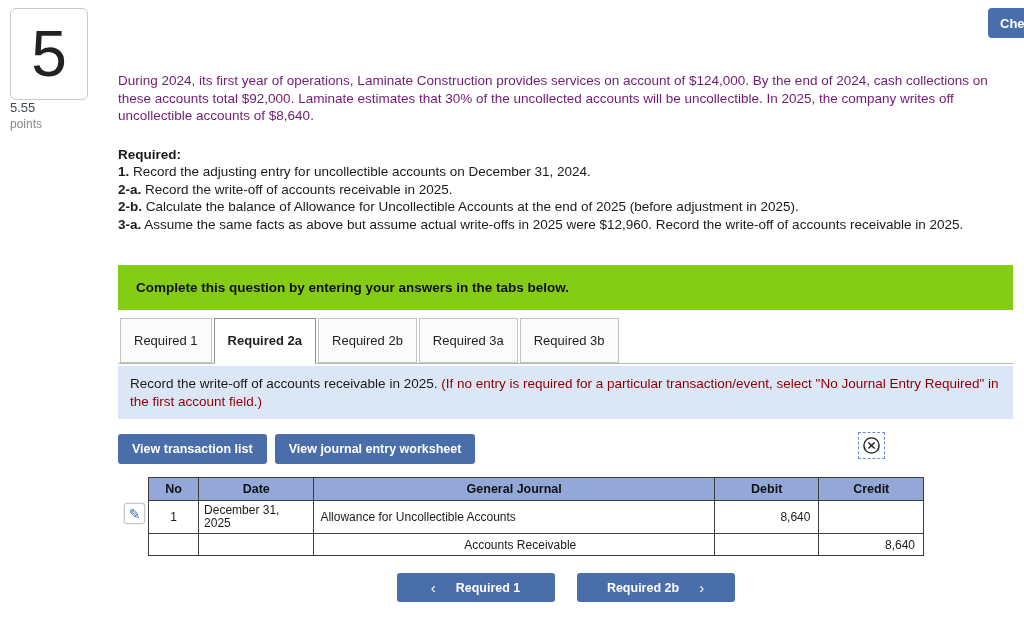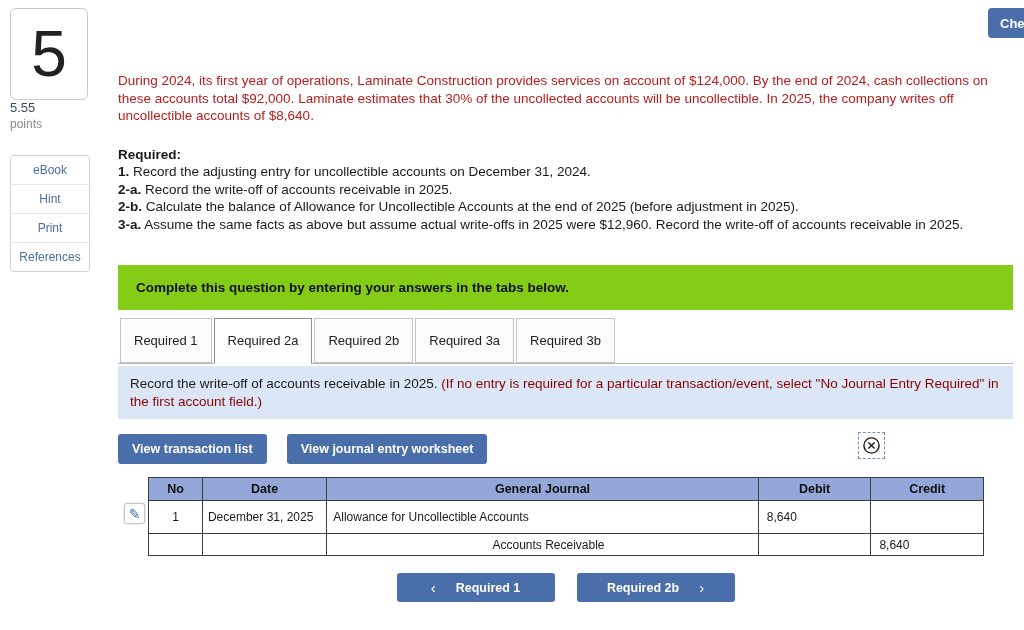--- a/index.html
+++ b/index.html
@@ -19,91 +19,85 @@
     color:#4a6ea9; cursor:pointer; border-top:1px solid #e7e7e7; }
   .link-item:first-child { border-top:none; }
 
   
   .check-btn { position:absolute; top:8px; left:988px; width:120px; height:30px;
     background:#4a6ea9; color:#fff; font-weight:bold; font-size:13px; border:none;
     border-radius:4px; text-align:left; padding:0 0 0 12px; cursor:pointer; }
 
   
   .main { position:absolute; left:118px; top:0; width:895px; padding-top:72px; }
-  .problem-text { font-size:13.5px; line-height:17.5px; color:#b91c1c; }
+  .problem-text { font-size:13.5px; line-height:17.5px; color:#701a75; }
   .required-block { margin-top:21px; font-size:13.5px; line-height:17.6px; }
   .req-label { font-weight:bold; }
   .req-prefix { font-weight:bold; }
 
   .banner { margin-top:32px; background:#84cc16; padding:15px 18px;
     font-size:13.5px; font-weight:bold; color:#111; }
 
   .tabs { margin-top:8px; display:flex; border-bottom:1px solid #b5b5b5; padding-left:2px; }
   .tab { font-size:13px; color:#222; background:#fbfbfb; border:1px solid #c4c4c4;
     padding:14px 13px; margin-right:2px; cursor:pointer; position:relative; }
   .tab.active { background:#fff; border:1px solid #8f8f8f; border-bottom:1px solid #fff;
-    margin-bottom:-1px; }
+    margin-bottom:-1px;font-weight:bold; }
 
   .instruction { margin-top:2px; background:#dbe7f6; padding:9px 12px;
     font-size:13.5px; line-height:17.5px; }
   .instruction .note { color:#8b0000; }
 
-  .actions { margin-top:15px; position:relative; display:flex; align-items:center;gap:12px; }
+  .actions { margin-top:15px; position:relative; display:flex; align-items:center; }
   .blue-btn { background:#4a6ea9; color:#fff; font-weight:bold; font-size:12.5px;
     border:none; border-radius:3px; padding:8px 14px; margin-right:8px; cursor:pointer;
     font-family:"Liberation Sans", sans-serif; }
   .close-wrap { position:absolute; left:740px; top:-2px; border:1px dashed #6f8fc9;
     padding:3px; background:#fff; cursor:pointer; line-height:0; }
 
   .journal-wrap { margin-top:13px; margin-left:30px; position:relative; width:712px; }
   .edit-box { position:absolute; left:-24px; top:26px; width:21px; height:21px;
     background:#fff; border:1px solid #c9c9c9; border-radius:3px; display:flex;
     align-items:center; justify-content:center; cursor:pointer; box-shadow:0 0 2px rgba(0,0,0,.25); }
   .edit-glyph { color:#3a66a8; font-size:14px; line-height:1; }
 
-  table.journal { border-collapse:collapse; width:836px; font-size:12px; }
+  table.journal { border-collapse:collapse; width:776px; font-size:12px; }
   table.journal th, table.journal td { border:1px solid #3c3c3c; }
   table.journal th { background:#93a8d8; font-weight:bold; font-size:12.5px;
     padding:4px 4px; color:#111; }
   .col-no { width:46px; }
   .col-date { width:106px; }
   .col-gj { width:368px; }
   .col-debit { width:96px; }
   .col-credit { width:96px; }
   td.c-no { text-align:center; padding:3px 2px; }
   td.c-date { padding:2px 5px; line-height:13.5px; }
   td.c-acct { padding:3px 6px; }
   td.c-acct.indent { padding-left:18px;text-align:center; }
-  td.c-amt { text-align:left; padding:3px 8px;margin-top:44px; }
+  td.c-amt { text-align:right; padding:3px 8px;margin-top:44px; }
   tr.r1 td { height:33px; }
   tr.r2 td { height:22px; }
 
   .bottom-nav { margin-top:17px; display:flex; justify-content:center; gap:22px; }
   .nav-btn { background:#4a6ea9; color:#fff; font-weight:bold; font-size:12.5px;
     border:none; border-radius:3px; width:158px; height:29px; cursor:pointer;
     display:flex; align-items:center; justify-content:center; gap:20px;
     font-family:"Liberation Sans", sans-serif; }
   .chev { font-size:15px; font-weight:normal; line-height:1; }
 </style>
 </head>
 <body>
 
 <div class="qpanel">
   <div class="qnum-box">
     <div class="qnum">5</div>
   </div>
   <div class="pts">
     <div class="pts-val">5.55</div>
     <div class="pts-lbl">points</div>
-  </div>
-  <div class="links-box">
-    <span class="link-item">eBook</span>
-    <span class="link-item">Hint</span>
-    <span class="link-item">Print</span>
-    <span class="link-item">References</span>
   </div>
 </div>
 
 <button class="check-btn">Che</button>
 
 <div class="main">
 
   <div class="problem-text">During 2024, its first year of operations, Laminate Construction provides services on account of $124,000. By the end of 2024, cash collections on these accounts total $92,000. Laminate estimates that 30% of the uncollected accounts will be uncollectible. In 2025, the company writes off uncollectible accounts of $8,640.</div>
 
   <div class="required-block">

